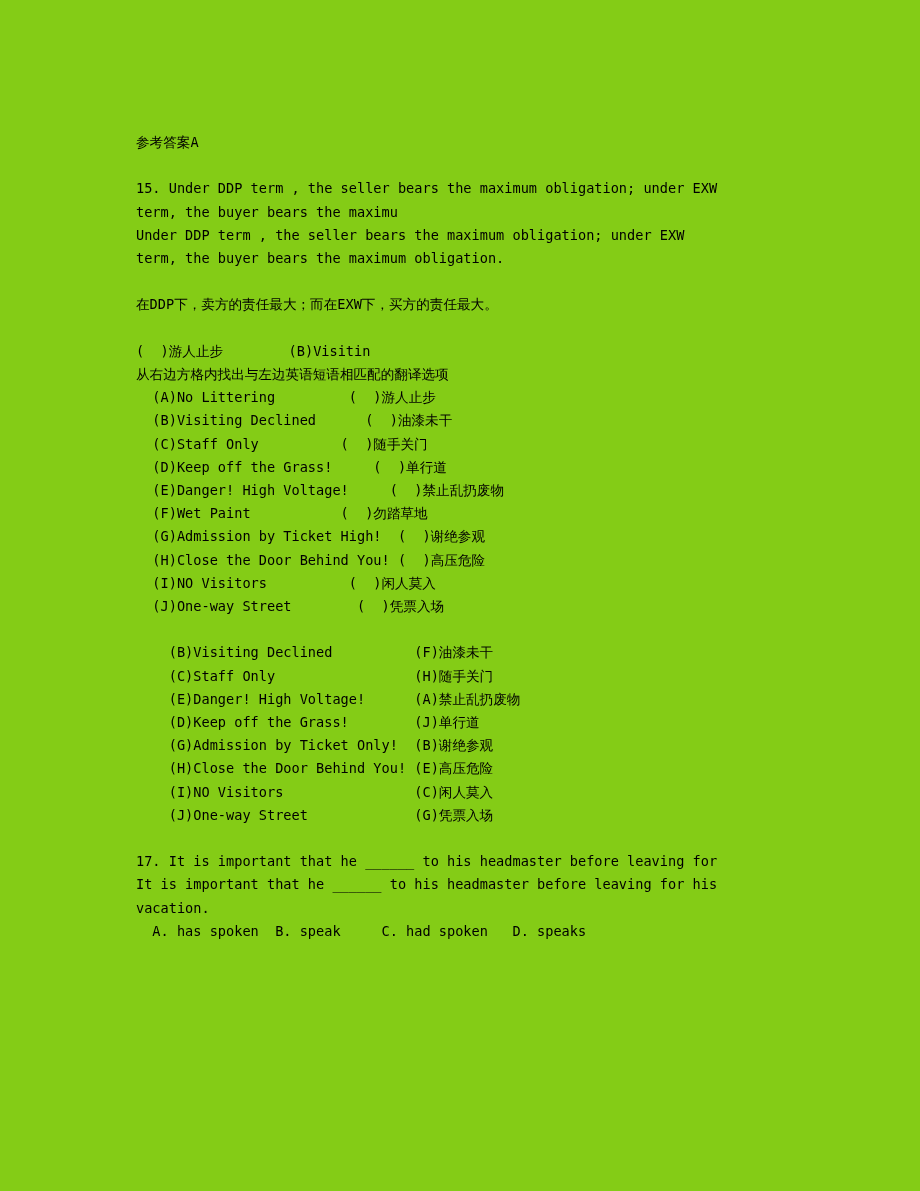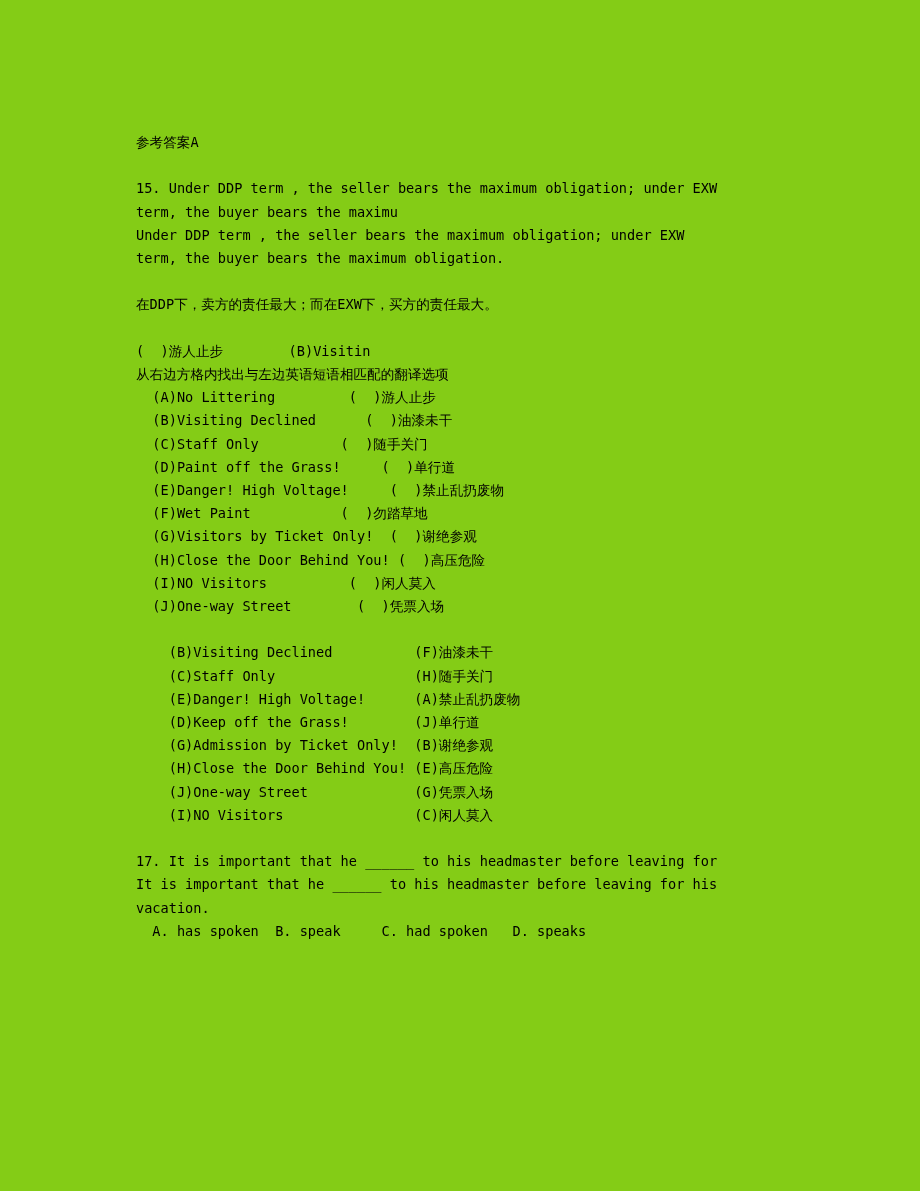--- a/index.html
+++ b/index.html
@@ -73,40 +73,40 @@
     <span class="blankline"></span>
 
     <div class="block">
       <span class="ln">(  )游人止步        (B)Visitin</span>
       <span class="ln">从右边方格内找出与左边英语短语相匹配的翻译选项</span>
 
       <div class="block">
         <span class="ln">  (A)No Littering         (  )游人止步</span>
         <span class="ln">  (B)Visiting Declined      (  )油漆未干</span>
         <span class="ln">  (C)Staff Only          (  )随手关门</span>
-        <span class="ln">  (D)Paint off the Grass!     (  )单行道</span>
+        <span class="ln">  (D)Keep off the Grass!     (  )单行道</span>
         <span class="ln">  (E)Danger! High Voltage!     (  )禁止乱扔废物</span>
         <span class="ln">  (F)Wet Paint           (  )勿踏草地</span>
-        <span class="ln">  (G)Visitors by Ticket Only!  (  )谢绝参观</span>
+        <span class="ln">  (G)Admission by Ticket High!  (  )谢绝参观</span>
         <span class="ln">  (H)Close the Door Behind You! (  )高压危险</span>
         <span class="ln">  (I)NO Visitors          (  )闲人莫入</span>
         <span class="ln">  (J)One-way Street        (  )凭票入场</span>
       </div>
 
       <span class="blankline"></span>
 
       <div class="block">
         <span class="ln">    (B)Visiting Declined          (F)油漆未干</span>
         <span class="ln">    (C)Staff Only                 (H)随手关门</span>
         <span class="ln">    (E)Danger! High Voltage!      (A)禁止乱扔废物</span>
         <span class="ln">    (D)Keep off the Grass!        (J)单行道</span>
         <span class="ln">    (G)Admission by Ticket Only!  (B)谢绝参观</span>
         <span class="ln">    (H)Close the Door Behind You! (E)高压危险</span>
+        <span class="ln">    (I)NO Visitors                (C)闲人莫入</span>
         <span class="ln">    (J)One-way Street             (G)凭票入场</span>
-        <span class="ln">    (I)NO Visitors                (C)闲人莫入</span>
       </div>
     </div>
 
     <span class="blankline"></span>
 
     <div class="block">
       <span class="ln">17. It is important that he ______ to his headmaster before leaving for</span>
       <span class="ln">It is important that he ______ to his headmaster before leaving for his</span>
       <span class="ln">vacation.</span>
       <span class="ln">  A. has spoken  B. speak     C. had spoken   D. speaks</span>

